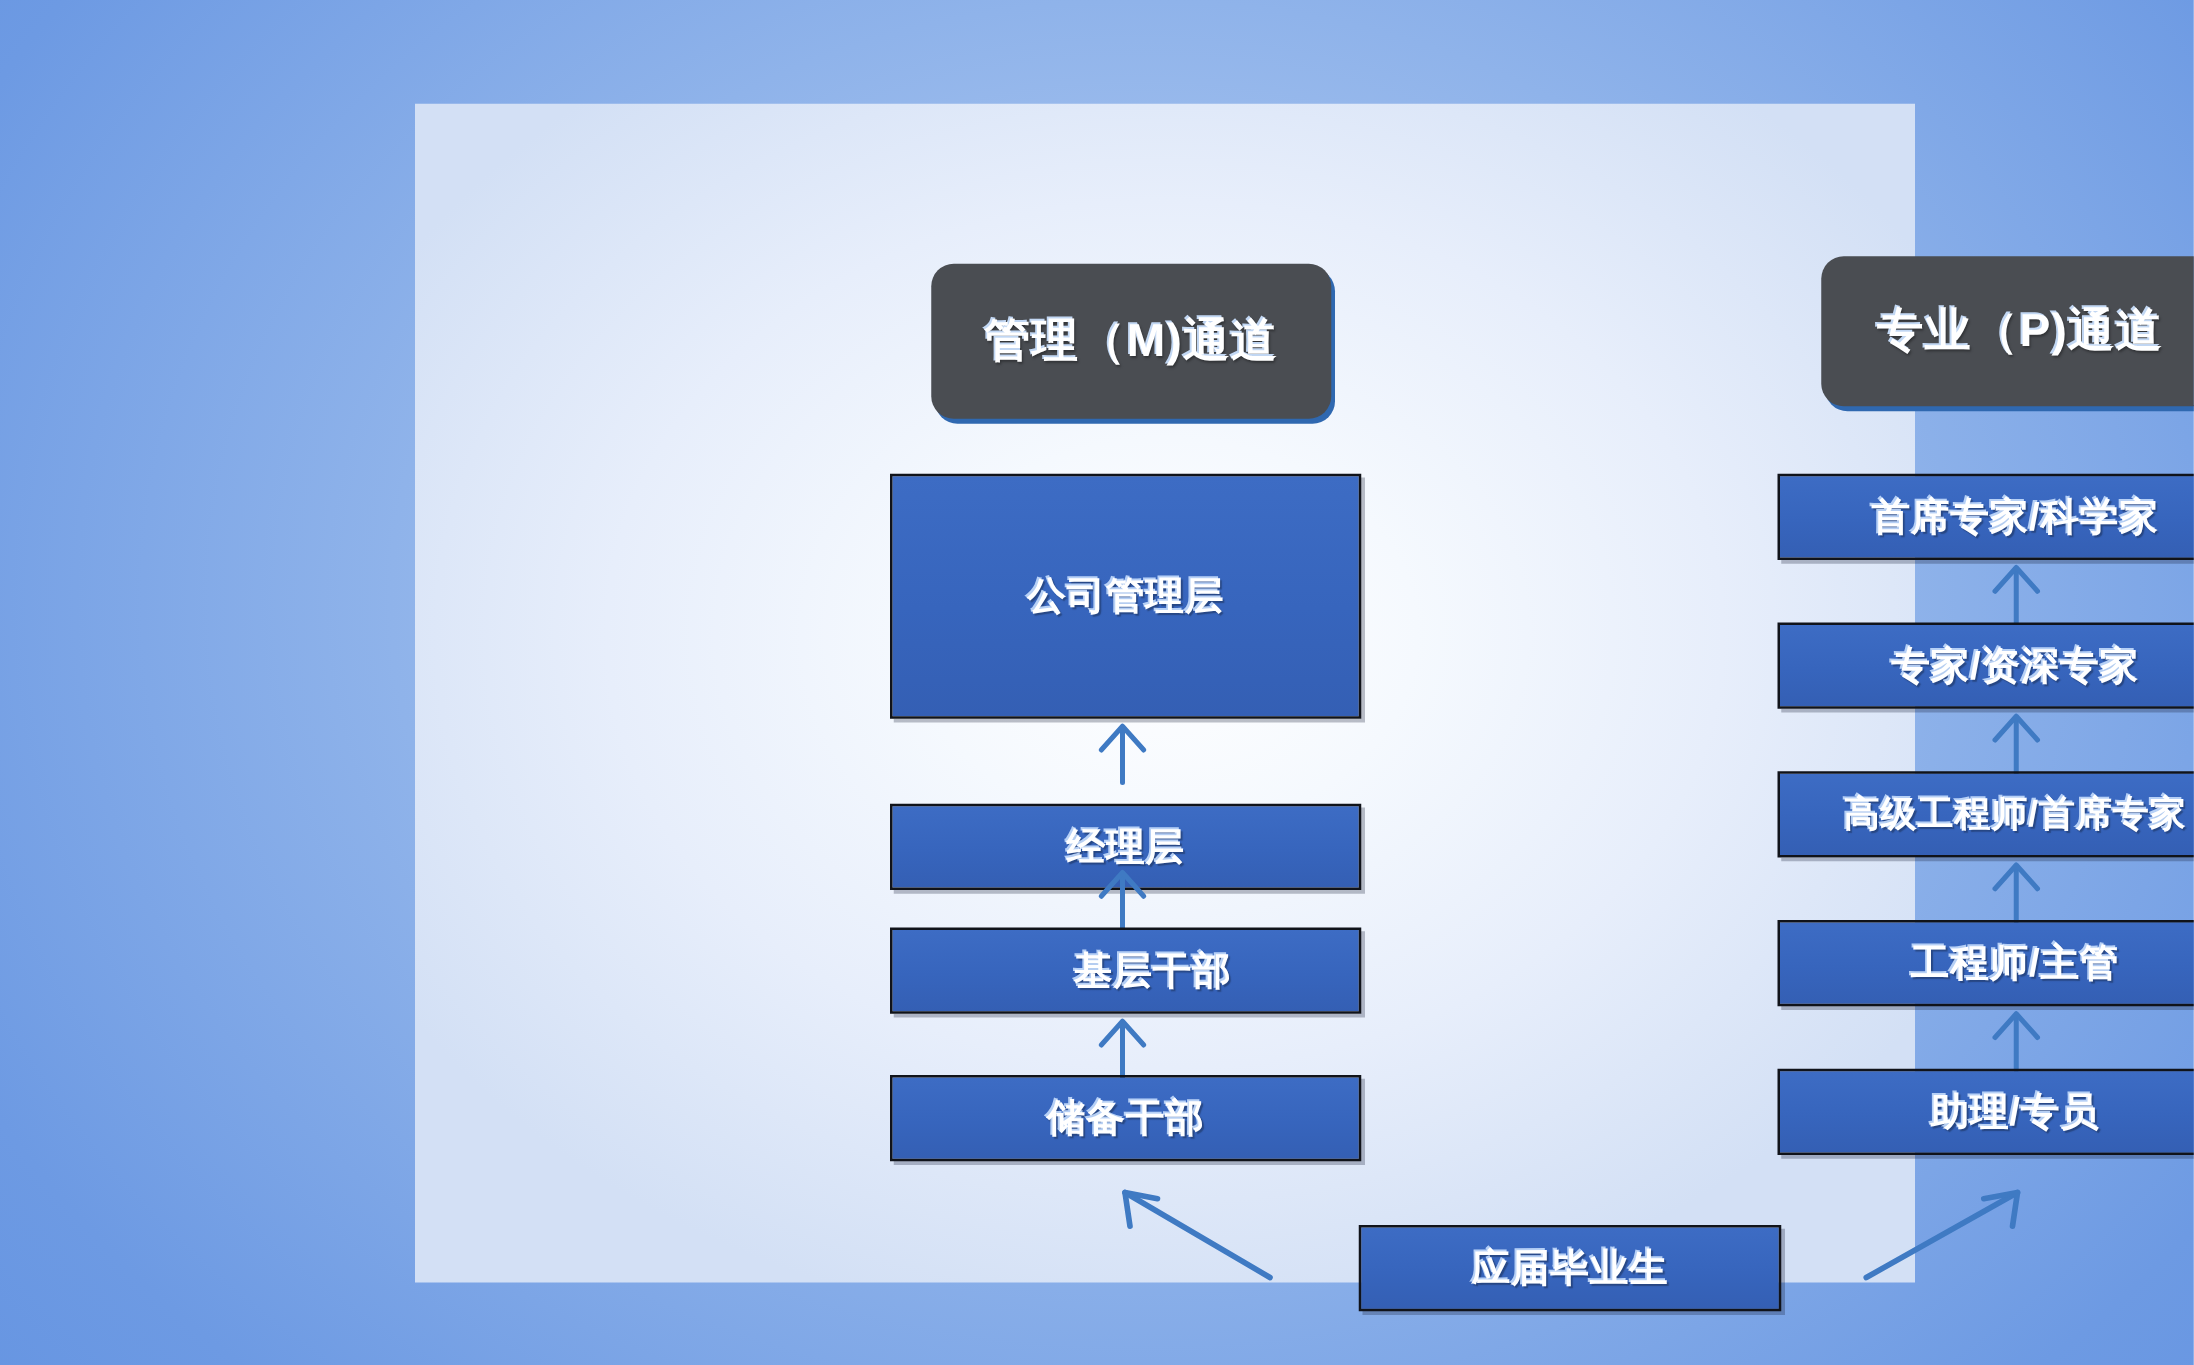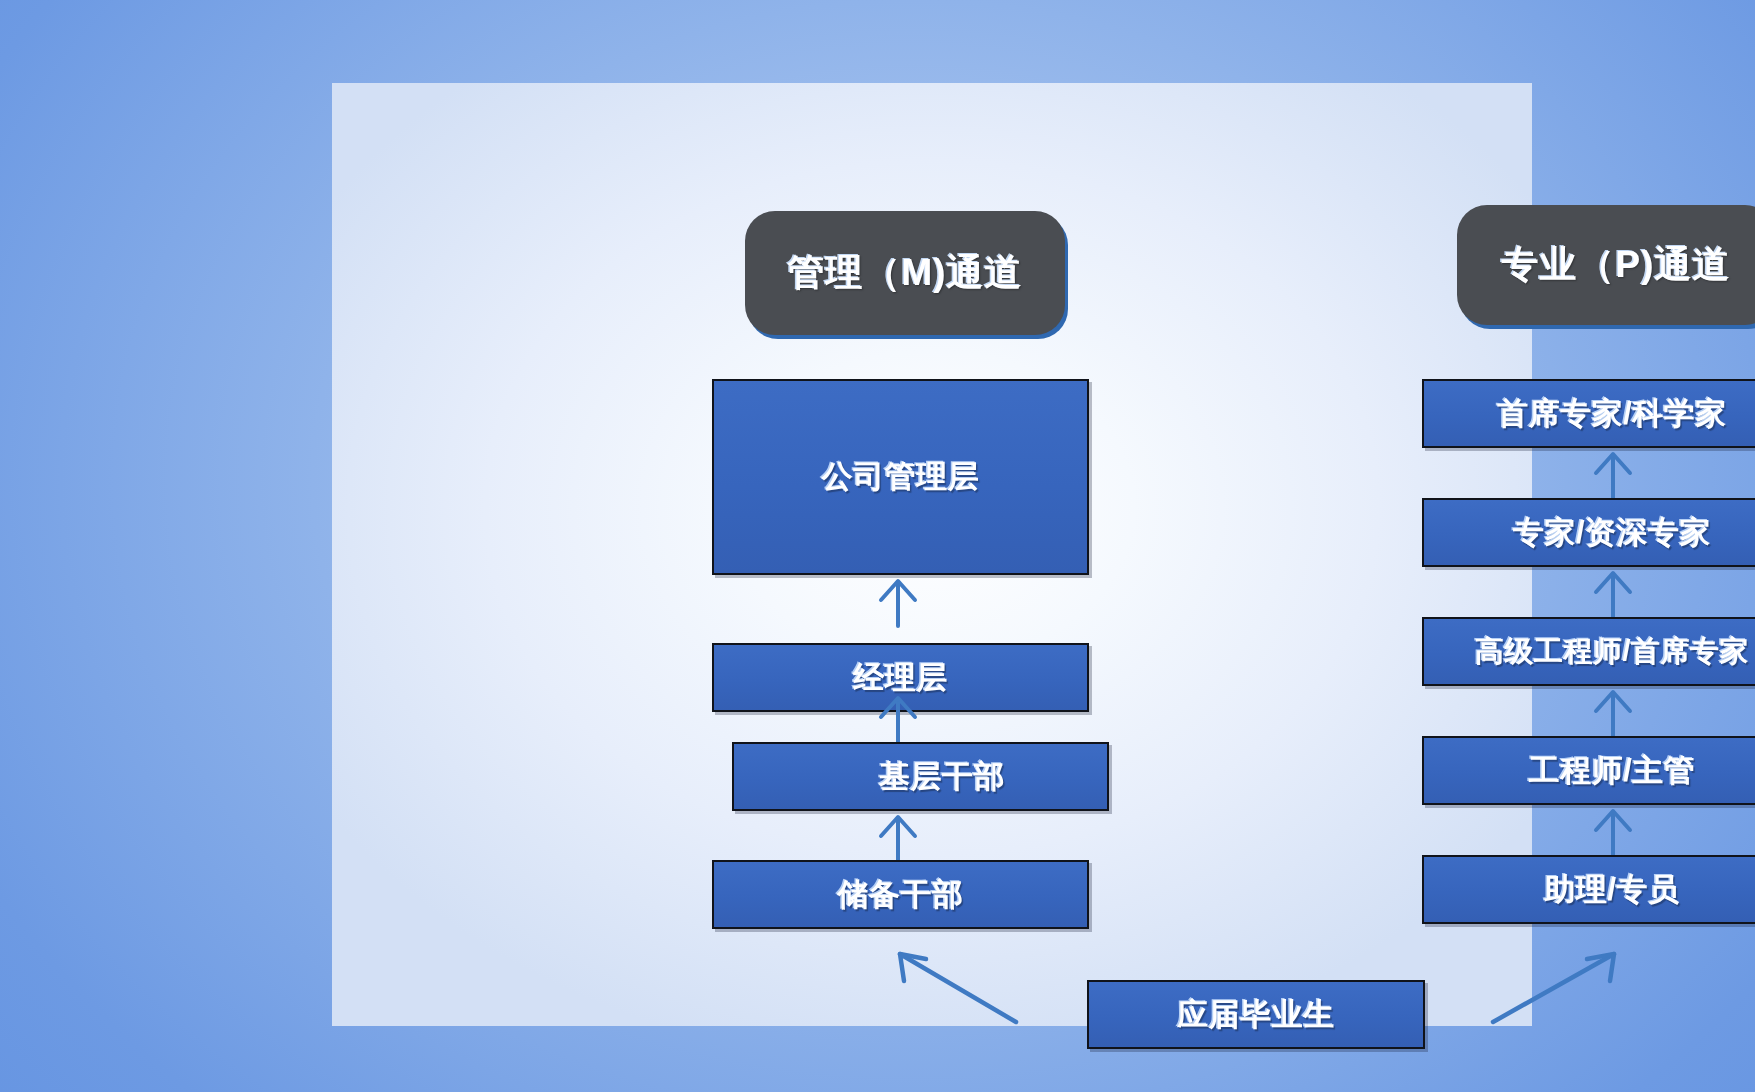--- a/index.html
+++ b/index.html
@@ -28,21 +28,21 @@
     width: 1200px;
     height: 943px;
     background: radial-gradient(ellipse 720px 560px at 50% 45%,
                   #ffffff 0%, #f5f9fe 28%, #e7eefb 62%, #d3e0f5 100%);
   }
 
   
   .channel-head {
     position: absolute;
     background: #4a4d52;
-    border-radius: 30px;
+    border-radius: 18px;
     box-shadow: 3px 4px 0 0 #2f68b0;
     display: flex;
     align-items: center;
     justify-content: center;
     color: #ffffff;
     font-size: 37px;
     font-weight: bold;
     letter-spacing: 1px;
     text-shadow: -1.5px -1.5px 0 rgba(200,222,252,.95), 1px 1px 2px rgba(0,0,0,.35);
   }
@@ -64,21 +64,21 @@
     letter-spacing: .5px;
     text-align: center;
     text-shadow: -1.5px -1.5px 0 rgba(196,219,252,.9), 1.5px 1.5px 1px rgba(0,0,0,.3);
     box-sizing: border-box;
   }
   .lvl.small { font-size: 29px; }
 
   
   #m0 { left: 380px; top: 296px; width: 377px; height: 196px; }
   #m1 { left: 380px; top: 540px; width: 377px; height: 69px; margin-top: 20px; }
-  #m2 { left: 400px; top: 659px; width: 377px; height: 69px; padding-left: 43px; }
+  #m2 { left: 380px; top: 659px; width: 377px; height: 69px; padding-left: 43px; }
   #m3 { left: 380px; top: 777px; width: 377px; height: 69px; }
 
   
   #p0 { left: 1090px; top: 296px; width: 380px; height: 69px; }
   #p1 { left: 1090px; top: 415px; width: 380px; height: 69px; }
   #p2 { left: 1090px; top: 534px; width: 380px; height: 69px; }
   #p3 { left: 1090px; top: 653px; width: 380px; height: 69px; }
   #p4 { left: 1090px; top: 772px; width: 380px; height: 69px; }
 
   

